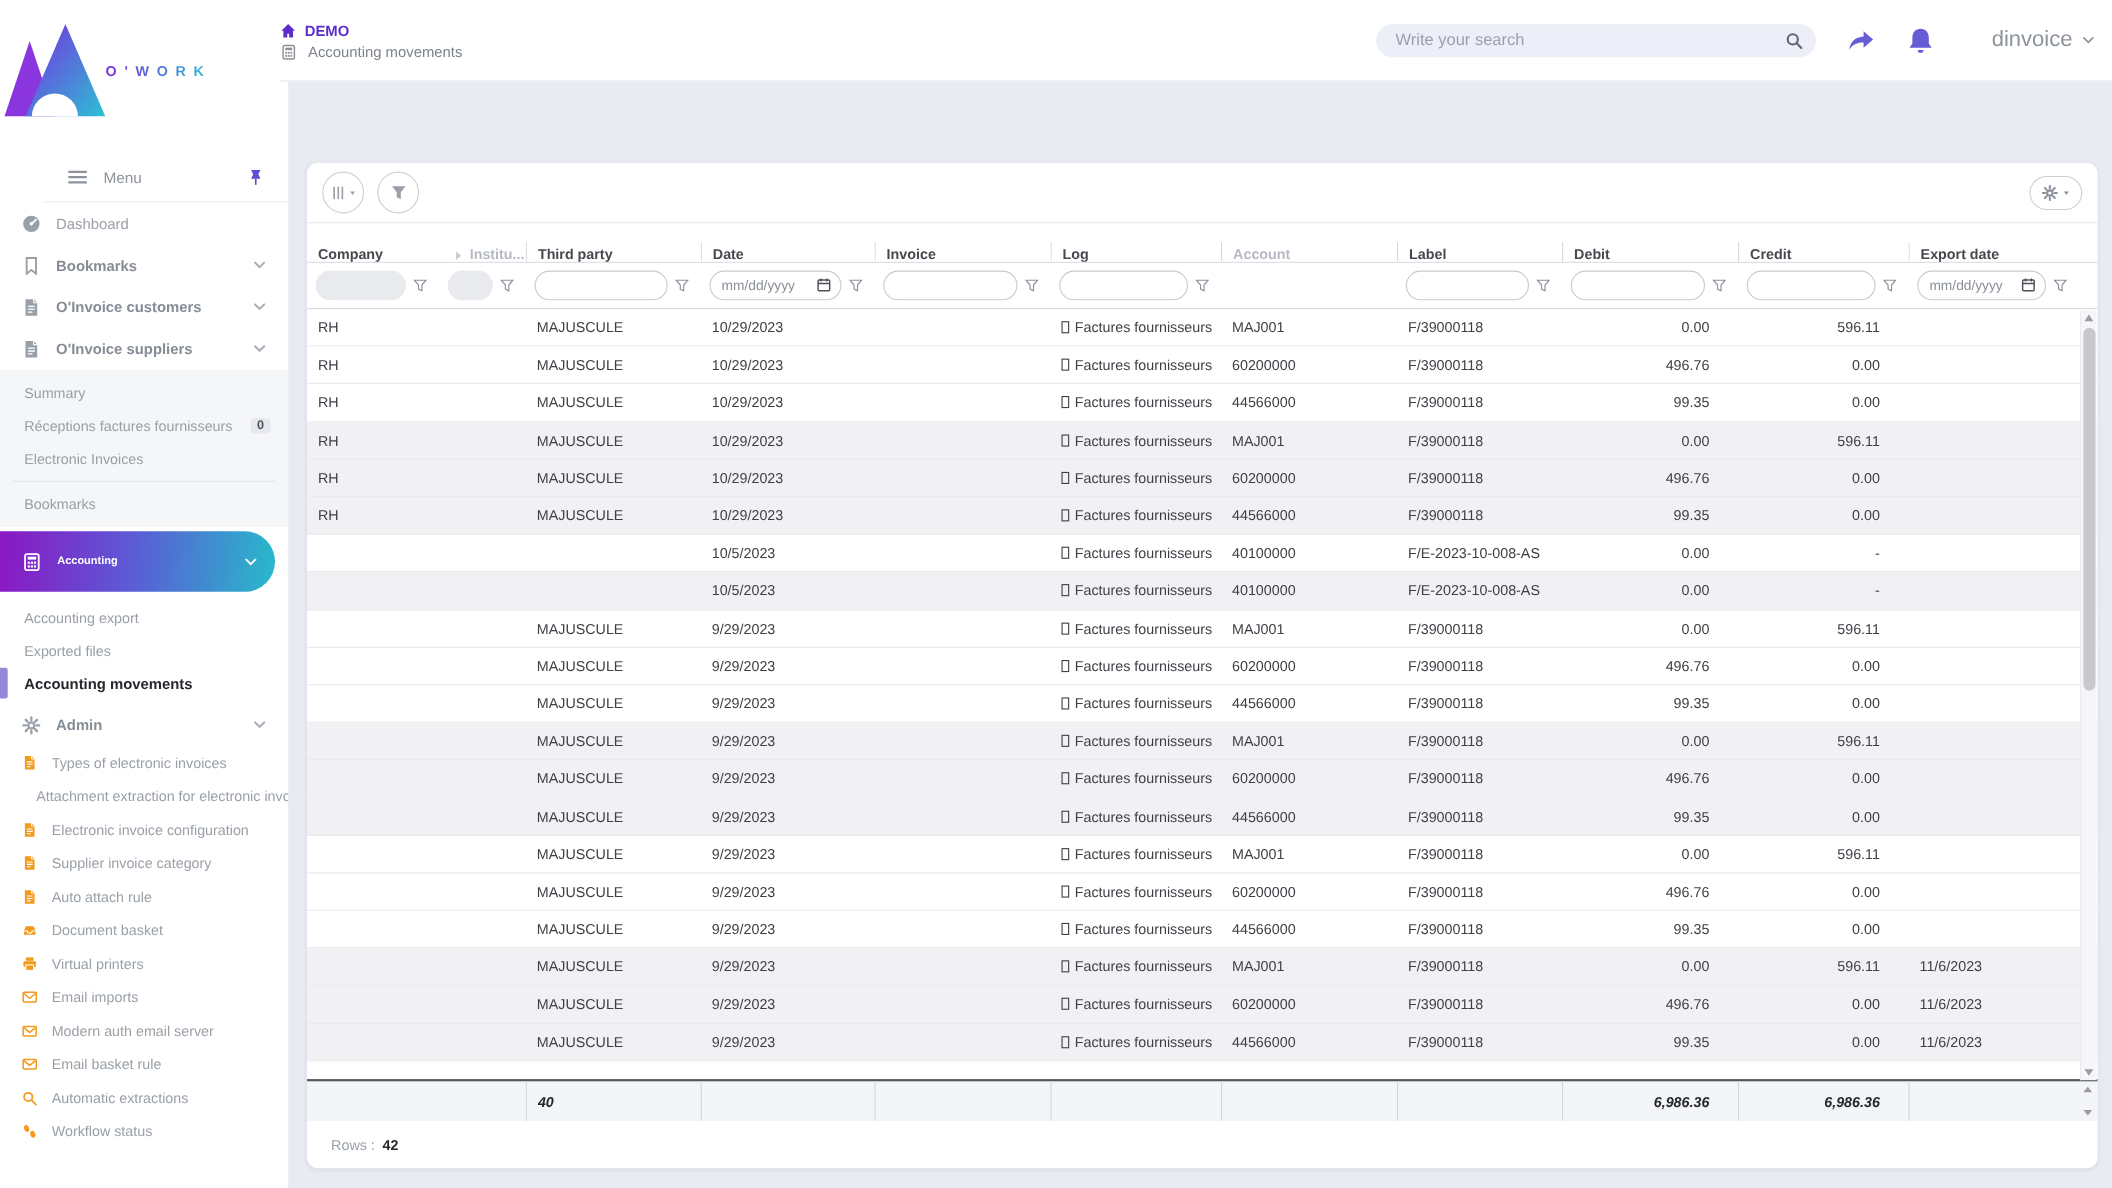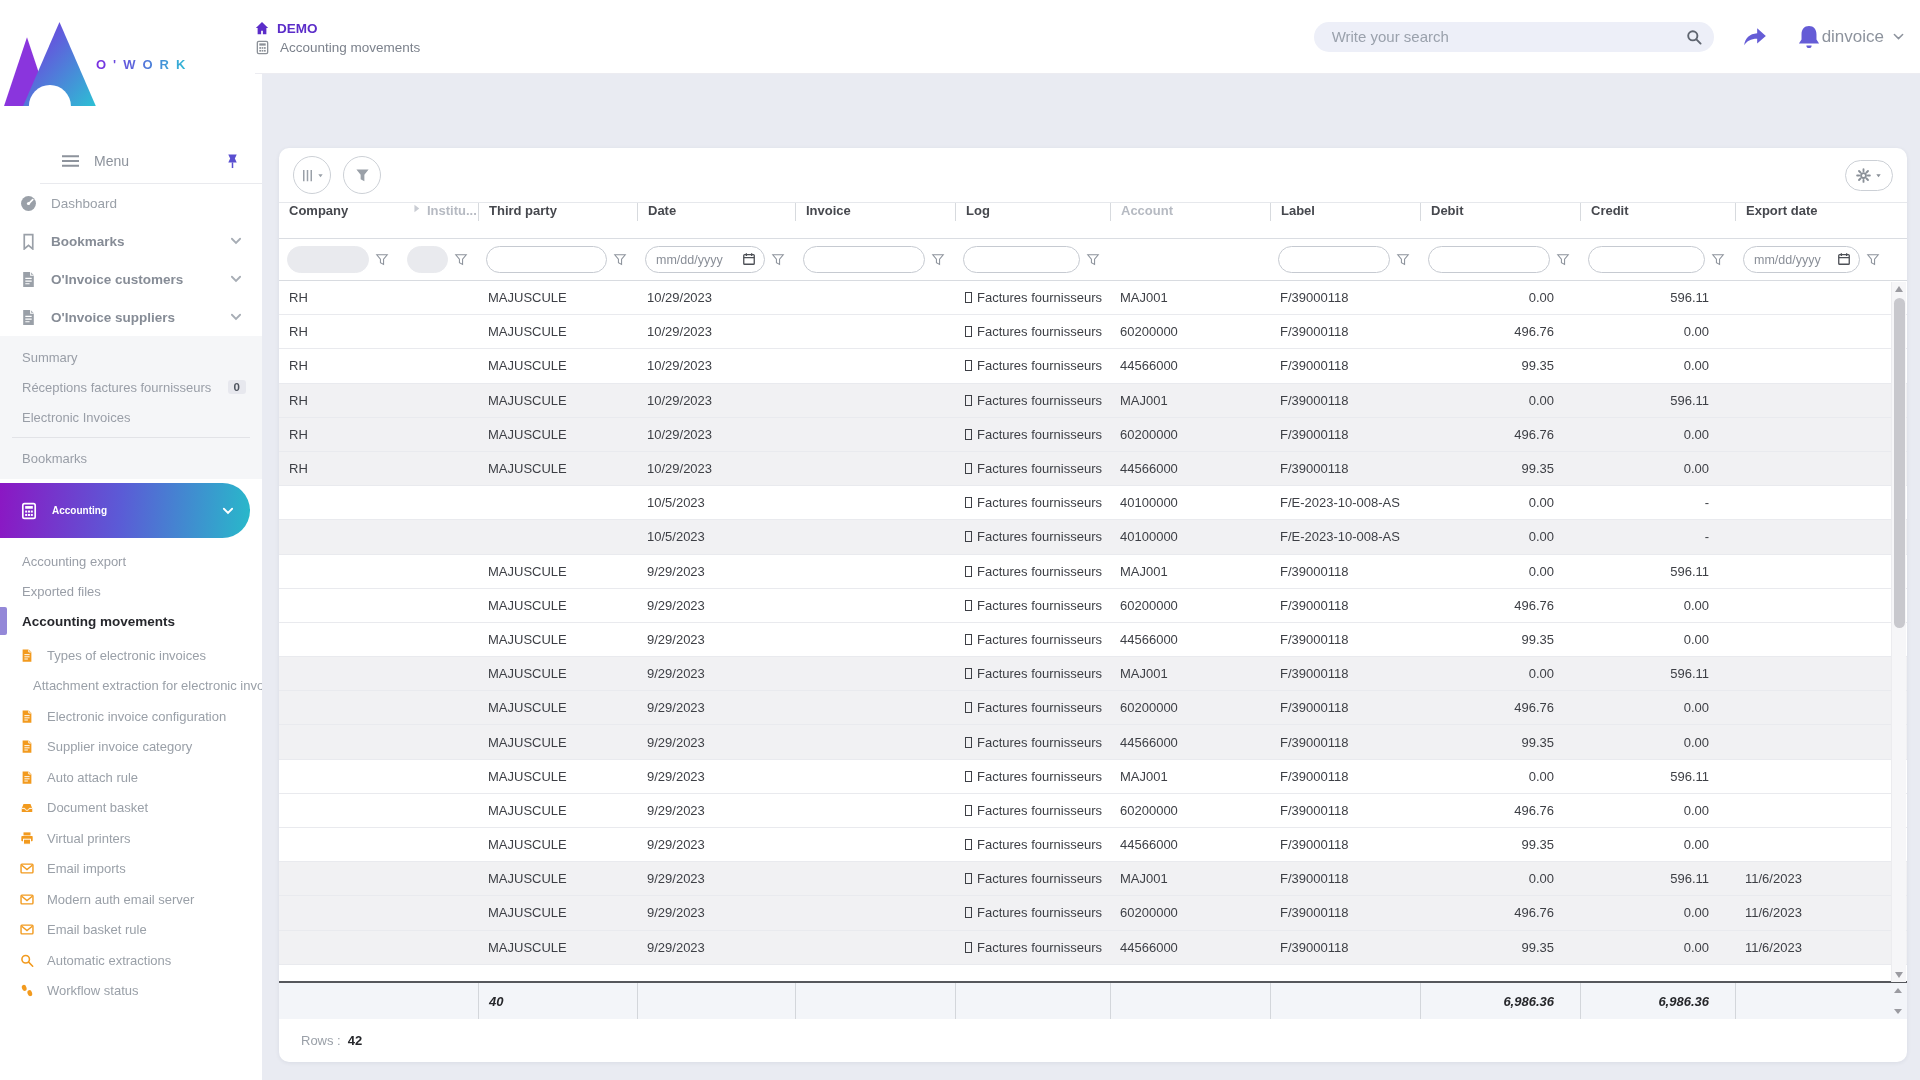--- a/index.html
+++ b/index.html
@@ -18,21 +18,21 @@
   .crumb2 { display:flex; align-items:center; gap:10px; color:#7c828c; font-size:13.5px; }
   .crumb1 .icn { width:14px; height:14px; color:#5b2dc9; }
   .crumb2 .icn { width:15px; height:15px; color:#8b9097; }
   .top-actions { margin-left:auto; display:flex; align-items:center; padding-right:16px; }
   .search-pill { width:400px; height:30px; background:#edeff8; border-radius:15px; display:flex; align-items:center; padding:0 12px 0 18px; }
   .search-pill input { flex:1; border:none; outline:none; background:transparent; font-size:15px; color:#444;
     font-family:Liberation Sans, sans-serif; }
   .search-pill input::placeholder { color:#9aa1ac; }
   .search-pill .icn { width:16px; height:16px; color:#5f6570; }
   .act-icn { width:26px; height:26px; color:#655cd6; margin-left:28px; cursor:pointer; }
-  .user-menu { display:flex; align-items:center; gap:9px; color:#8d939d; font-size:17px; cursor:pointer; }
+  .user-menu { display:flex; align-items:center; gap:9px; margin-left:52px; color:#8d939d; font-size:20px; cursor:pointer; }
   .user-menu .icn { width:11px; height:11px; color:#8d939d; }
 
   
   .sidebar { position:absolute; left:0; top:74px; bottom:0; width:262px; background:#fff; overflow:hidden; z-index:4; }
   .menu-row { margin-top:64px; height:46px; border-bottom:1px solid #e9eaee; display:flex; align-items:center; padding:0 22px; color:#8d939c; font-size:14px;margin-left:40px; }
   .menu-row .ham { width:17px; height:14px; color:#8d939c; }
   .menu-row .mlabel { margin-left:15px; }
   .menu-row .pin { margin-left:auto; width:15px; height:16px; color:#5a4fd0; }
   .navitem { height:38px; display:flex; align-items:center; padding-left:20px; cursor:pointer; font-size:13.5px; color:#9aa0a8; }
   .navitem.bold { font-weight:bold; color:#868c96; }
@@ -64,21 +64,21 @@
   .circle-btn .icn { width:15px; height:15px; }
   .circle-btn .mini-caret { width:7px; height:7px; }
   .gear-btn { margin-left:auto; width:48px; height:31px; border-radius:16px; border:1px solid #ccd0d6; background:#fff; display:flex; align-items:center; justify-content:center; gap:4px; color:#8a9098; cursor:pointer; }
   .gear-btn .icn { width:15px; height:15px; }
   .gear-btn .mini-caret { width:7px; height:7px; }
 
   .grid-pad { padding-right:17px; }
   .gridcols { display:grid; grid-template-columns:120px 79px 159px 158px 160px 155px 160px 150px 160px 155px 1fr; }
 
   .thead { height:36px; align-items:center; border-bottom:1px solid #dadde2; font-weight:bold; font-size:13px; color:#46484e; }
-  .h-cell { display:flex; align-items:flex-start; padding-left:10px; height:100%; white-space:nowrap; overflow:hidden; cursor:pointer; }
+  .h-cell { display:flex; align-items:flex-end; padding-left:10px; height:100%; white-space:nowrap; overflow:hidden; cursor:pointer; }
   .h-cell.sep { padding-left:0; }
   .h-cell.sep::before { content:''; width:1px; height:18px; background:#d7dade; margin-right:10px; flex:0 0 auto; }
   .h-cell.muted { color:#b6bac2; font-weight:bold; }
   .expander { width:11px; height:11px; color:#c9ccd3; margin:0 5px 0 2px; flex:0 0 auto; }
 
   .tfilters { height:42px; align-items:center; border-bottom:1px solid #d8dbe0; }
   .f-cell { display:flex; align-items:center; padding:0 6px 0 8px; }
   .f-cell input { height:27px; width:calc(100% - 24px); border:1px solid #c6cad1; border-radius:14px; padding:0 10px;
     font-size:12.5px; color:#555; background:#fff; outline:none; font-family:"Liberation Sans", sans-serif; }
   .f-cell input::placeholder { color:#8a8f98; }
@@ -313,20 +313,36 @@
           <span>Accounting export</span>
         </div>
         <div class="subitem">
           <span>Exported files</span>
         </div>
         <div class="subitem sub-active">
           <span class="active-bar"></span>
           <span>Accounting movements</span>
         </div>
       </div>
+      <div class="navitem bold">
+        <span class="icn nav-icn">
+          <svg viewBox="0 0 16 16">
+            <circle cx="8" cy="8" r="2.6" fill="none" stroke="currentColor" stroke-width="2"></circle>
+            <g stroke="currentColor" stroke-width="2" stroke-linecap="round">
+              <path d="M8 1.2v2.2M8 12.6v2.2M1.2 8h2.2M12.6 8h2.2M3.2 3.2l1.6 1.6M11.2 11.2l1.6 1.6M12.8 3.2l-1.6 1.6M4.8 11.2l-1.6 1.6"></path>
+            </g>
+          </svg>
+        </span>
+        <span class="navlabel">Admin</span>
+        <span class="icn chev">
+          <svg viewBox="0 0 16 16">
+            <path d="M2.5 5l5.5 5.5L13.5 5" fill="none" stroke="currentColor" stroke-width="2.4" stroke-linecap="round"></path>
+          </svg>
+        </span>
+      </div>
       <div class="navitem admin-item">
         <span class="icn admin-icn">
           <svg viewBox="0 0 16 16">
             <path d="M3 1h7l3 3v11H3z" fill="currentColor"></path>
             <path d="M10 1v3h3" fill="none" stroke="#fff" stroke-width="1"></path>
             <path d="M5 7h6M5 9.5h6M5 12h4" stroke="#fff" stroke-width="1.1"></path>
           </svg>
         </span>
         <span class="navlabel">Types of electronic invoices</span>
       </div>

